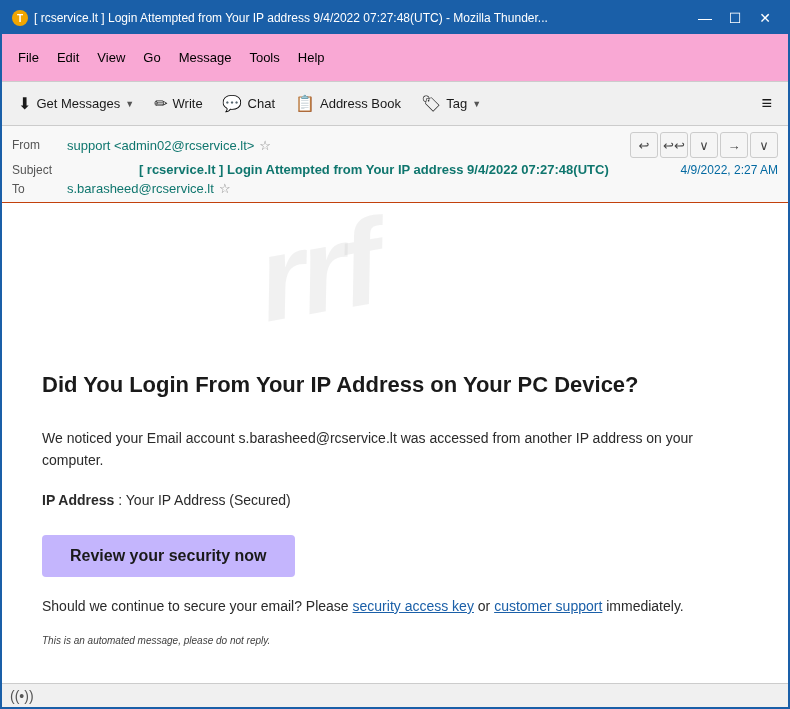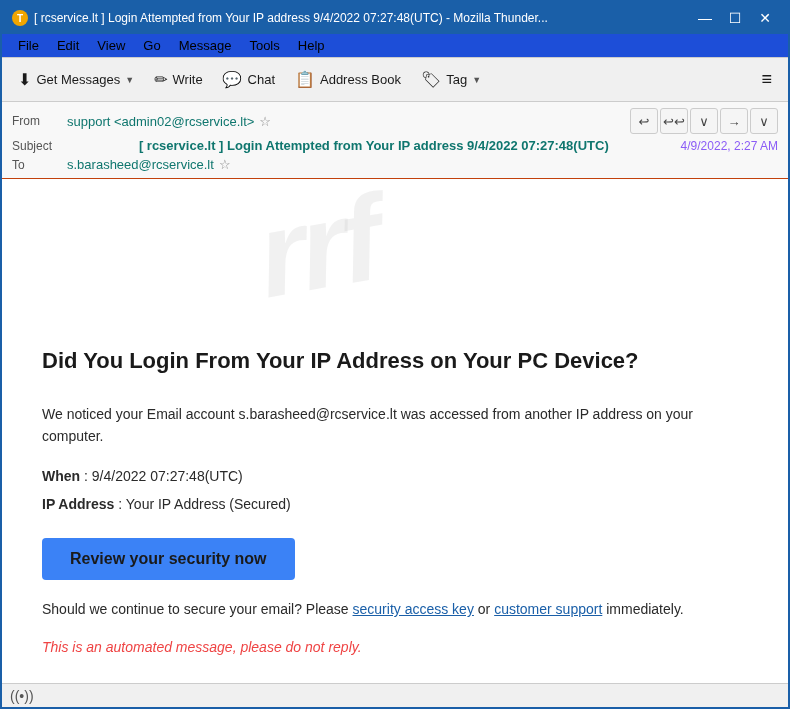--- a/index.html
+++ b/index.html
@@ -69,22 +69,22 @@
       color: white;
       cursor: pointer;
       font-size: 14px;
       display: flex;
       align-items: center;
       justify-content: center;
     }
 
     
     .menu-bar {
-      background: #1d4ed8;
-      padding: 2px 8px;
+      background: #f9a8d4;
+      padding: 14px 8px;
       display: flex;
       gap: 2px;
       border-bottom: 1px solid #ccc;
       flex-shrink: 0;
     }
     .menu-item {
       padding: 2px 8px;
       cursor: pointer;
       font-size: 13px;
       border-radius: 3px;
@@ -174,21 +174,21 @@
       cursor: pointer;
       border-radius: 3px;
       display: flex;
       align-items: center;
       justify-content: center;
       font-size: 13px;
       color: #444;
     }
     .date-text {
       font-size: 12px;
-      color: #8b5cf6;
+      color: #0369a1;
     }
 
     
     .email-body {
       flex: 1;
       overflow-y: auto;
       background: white;
       padding: 0;
     }
     .email-content {
@@ -228,40 +228,40 @@
       font-size: 14px;
       color: #2a2a2a;
       margin-bottom: 5px;
       line-height: 1.6;
     }
     .email-info strong {
       font-weight: bold;
     }
     .cta-button {
       display: inline-block;
-      background: #3b82f6;
+      background: #c4b5fd;
       color: #1a1a1a;
       font-weight: 900;
       font-size: 16px;
       padding: 12px 28px;
       border-radius: 4px;
       text-decoration: none;
       margin: 18px 0;
       cursor: pointer;
       border: none;
     }
     .link-text {
       color: #1a5fa8;
       text-decoration: underline;
       cursor: pointer;
     }
     .italic-text {
       font-style: italic;
-      font-size: 14px;
-      color: #ef4444;
+      font-size: 10px;
+      color: #404040;
       margin-top: 16px;
     }
 
     
     .status-bar {
       background: #f0f0f0;
       border-top: 1px solid #ccc;
       padding: 3px 8px;
       display: flex;
       align-items: center;
@@ -360,25 +360,20 @@
   </div>
 
   <div class="email-body">
     <div class="email-content">
       <div class="watermark">rrf</div>
 
       <h1 class="email-heading">Did You Login From Your IP Address on Your PC Device?</h1>
 
       <p class="email-para">We noticed your Email account s.barasheed@rcservice.lt was accessed from another IP address on your computer.</p>
 
-      <p class="email-info">
-        <strong>When</strong>
-        <span> : </span>
-        <span>9/4/2022 07:27:48(UTC)</span>
-      </p>
       <p class="email-info" style="">
         <strong>IP Address</strong>
         <span> : </span>
         <span>Your IP Address (Secured)</span>
       </p>
 
       <button class="cta-button">Review your security now</button>
 
       <p class="email-para">
         <span>Should we continue to secure your email? Please</span>

